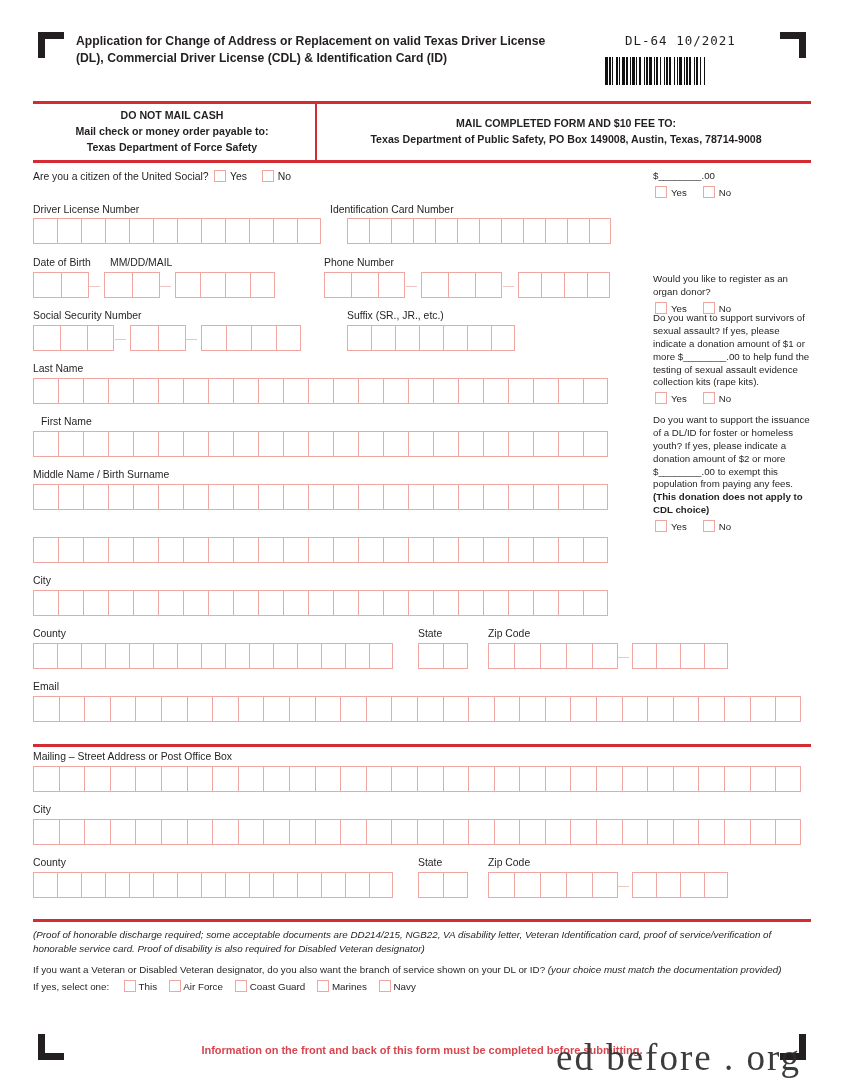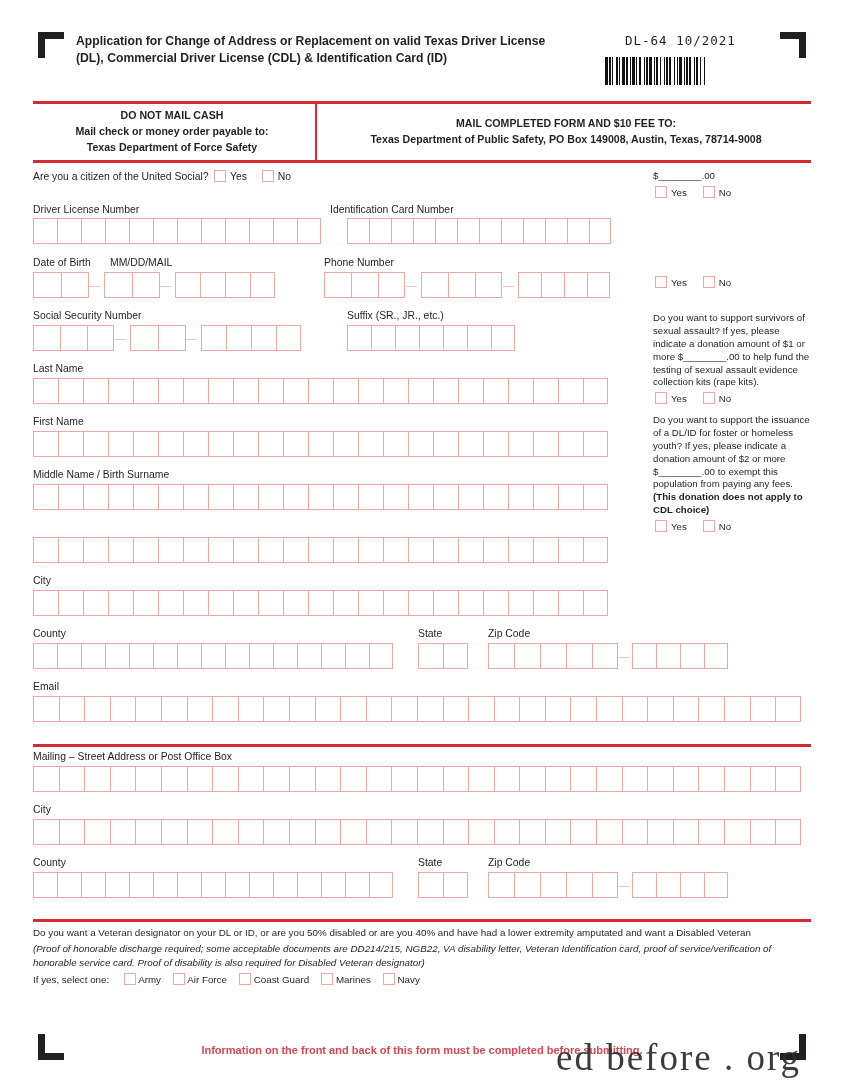--- a/index.html
+++ b/index.html
@@ -269,21 +269,21 @@
       <div class="bx" style="width: 25px;"></div>
       <div class="bx" style="width: 25px;"></div>
       <div class="bx" style="width: 25px;"></div>
       <div class="bx" style="width: 25px;"></div>
       <div class="bx" style="width: 25px;"></div>
       <div class="bx" style="width: 25px;"></div>
       <div class="bx" style="width: 25px;"></div>
       <div class="bx" style="width: 25px;"></div>
     </div>
 
-  <div class="lbl" style="left:33px; top:416px;">First Name</div>
+  <div class="lbl" style="left:41px; top:416px;">First Name</div>
   <div class="comb" id="first-name" style="left:33px; top:431px;">
       <div class="bx" style="width: 25px;"></div>
       <div class="bx" style="width: 25px;"></div>
       <div class="bx" style="width: 25px;"></div>
       <div class="bx" style="width: 25px;"></div>
       <div class="bx" style="width: 25px;"></div>
       <div class="bx" style="width: 25px;"></div>
       <div class="bx" style="width: 25px;"></div>
       <div class="bx" style="width: 25px;"></div>
       <div class="bx" style="width: 25px;"></div>
@@ -566,20 +566,21 @@
     </div>
 
   <div class="side" style="top:170px;">
     <p>$________.00</p>
     <div class="yn">
       <span class="cbx"></span><span>Yes</span><span class="sp"></span><span class="cbx"></span><span>No</span>
     </div>
   </div>
 
   <div class="side" style="top:273px;">
+    <p>Would you like to register as an organ donor?</p>
     <div class="yn">
       <span class="cbx"></span><span>Yes</span><span class="sp"></span><span class="cbx"></span><span>No</span>
     </div>
   </div>
 
   <div class="side" style="top:312px;">
     <p>Do you want to support survivors of sexual assault? If yes, please indicate a donation amount of $1 or more $________.00 to help fund the testing of sexual assault evidence collection kits (rape kits).</p>
     <div class="yn">
       <span class="cbx"></span><span>Yes</span><span class="sp"></span><span class="cbx"></span><span>No</span>
     </div>
@@ -588,23 +589,26 @@
   <div class="side" style="top:414px;">
     <p><span>Do you want to support the issuance of a DL/ID for foster or homeless youth? If yes, please indicate a donation amount of $2 or more $________.00 to exempt this population from paying any fees. </span><b>(This donation does not apply to CDL choice)</b></p>
     <div class="yn">
       <span class="cbx"></span><span>Yes</span><span class="sp"></span><span class="cbx"></span><span>No</span>
     </div>
   </div>
 
   <div class="rule thick" style="top:919px;"></div>
 
   <div class="vet" style="top:926px;">
-    <div>Do you want a Veteran designator on your DL or ID, or are you 50% disabled or are you 40% and have had a lower extremity amputated and want a Disabled Veteran</div>
     <div style="margin-top:2px;"><em>(Proof of honorable discharge required; some acceptable documents are DD214/215, NGB22, VA disability letter, Veteran Identification card, proof of service/verification of honorable service card. Proof of disability is also required for Disabled Veteran designator)</em></div>
+    <div style="margin-top:7px;">
+      <span>If you want a Veteran or Disabled Veteran designator, do you also want the branch of service shown on your DL or ID?</span>
+      <em>(your choice must match the documentation provided)</em>
+    </div>
     <div style="margin-top:2px;" id="branch-row">
       <span>If yes, select one:</span>
-    <span class="cbx" style="margin-left: 12px;"></span><span> Army</span><span class="cbx" style="margin-left: 12px;"></span><span> Air Force</span><span class="cbx" style="margin-left: 12px;"></span><span> Coast Guard</span><span class="cbx" style="margin-left: 12px;"></span><span> Marines</span><span class="cbx" style="margin-left: 12px;"></span><span> Navy</span></div>
+    <span class="cbx" style="margin-left: 12px;"></span><span> This</span><span class="cbx" style="margin-left: 12px;"></span><span> Air Force</span><span class="cbx" style="margin-left: 12px;"></span><span> Coast Guard</span><span class="cbx" style="margin-left: 12px;"></span><span> Marines</span><span class="cbx" style="margin-left: 12px;"></span><span> Navy</span></div>
   </div>
 
   <div class="footer-note">Information on the front and back of this form must be completed before submitting.</div>
   <div class="watermark">ed before . org</div>
 
 </div>
 
 </body></html>

